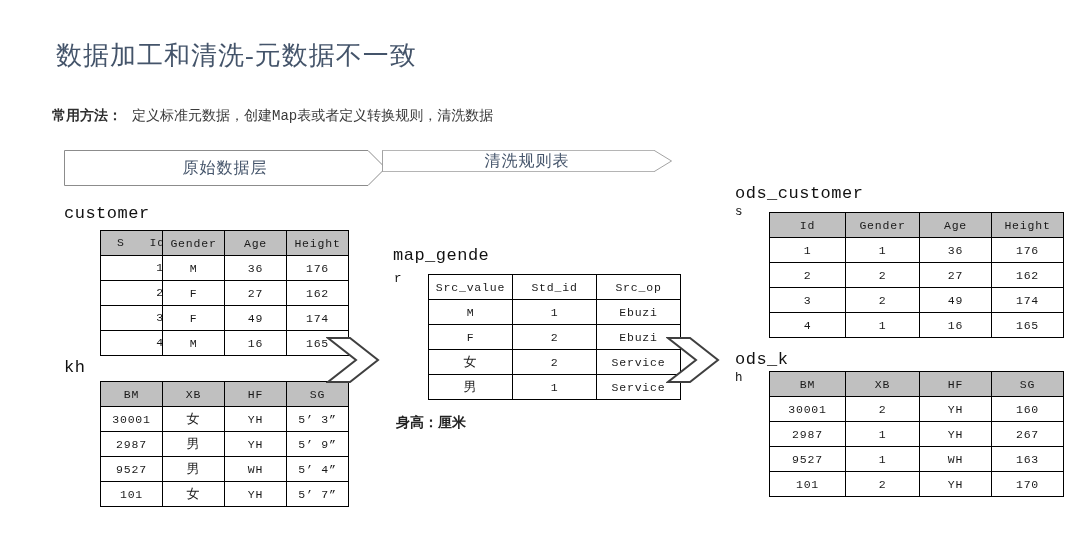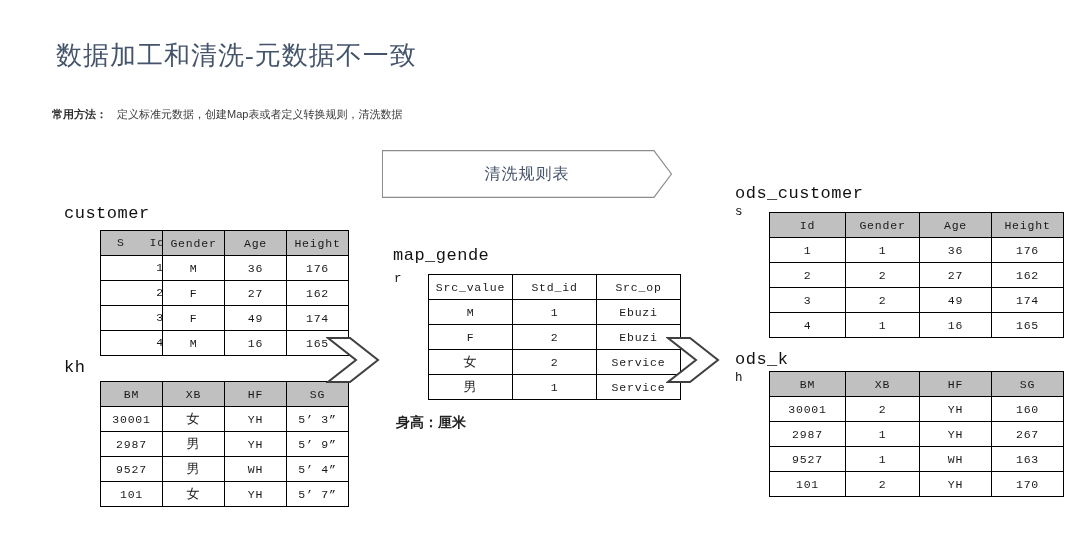--- a/index.html
+++ b/index.html
@@ -10,21 +10,21 @@
   .slide{position:absolute;left:0;top:0;width:1082px;height:552px;border-radius:10px;}
 
   
   .title{
     position:absolute;left:56px;top:38px;
     font-family:"Liberation Serif",serif;
     font-size:26px;color:#44546A;letter-spacing:1px;white-space:nowrap;
   }
   .subtitle{
     position:absolute;left:52px;top:107px;white-space:nowrap;
-    font-family:Liberation Sans, sans-serif;font-size:11px;color:#3a3a3a;
+    font-family:Liberation Mono, monospace;font-size:14px;color:#3a3a3a;
   }
   .subtitle .lead{font-weight:bold;color:#2f2f2f;margin-right:10px;}
 
   
   .banner{
     position:absolute;height:36px;background:#ffffff;
     border:1px solid #9a9a9a;
     display:flex;align-items:center;justify-content:center;
     color:#44546A;font-size:16px;letter-spacing:1px;
     font-family:"Liberation Serif",serif;
@@ -84,22 +84,28 @@
 <body>
 
 <div class="slide">
 
   <div class="title">数据加工和清洗-元数据不一致</div>
 
   <div class="subtitle">
     <span class="lead">常用方法：</span><span>定义标准元数据，创建Map表或者定义转换规则，清洗数据</span>
   </div>
 
-
-  <div class="banner arrow" style="left:382px;top:150px;width:290px;height:48px;">
+  <div class="banner arrow" style="left:64px;top:150px;width:322px;height:36px;">
+    <svg class="bshape" viewBox="0 0 322 36" preserveAspectRatio="none">
+      <polygon points="0.5,0.5 304,0.5 321.5,18 304,35.5 0.5,35.5" fill="#ffffff" stroke="#8c8c8c" stroke-width="1"></polygon>
+    </svg>
+    <span class="blabel">原始数据层</span>
+  </div>
+
+  <div class="banner arrow" style="left:382px;top:150px;width:290px;height:22px;">
     <svg class="bshape" viewBox="0 0 290 36" preserveAspectRatio="none">
       <polygon points="0.5,0.5 272,0.5 289.5,18 272,35.5 0.5,35.5" fill="#ffffff" stroke="#8c8c8c" stroke-width="1"></polygon>
     </svg>
     <span class="blabel">清洗规则表</span>
   </div>
 
 
   <div class="caption" style="left:64px;top:206px;">customer</div>
 
   <table class="grid" style="left:64px;top:230px;width:248px;">

